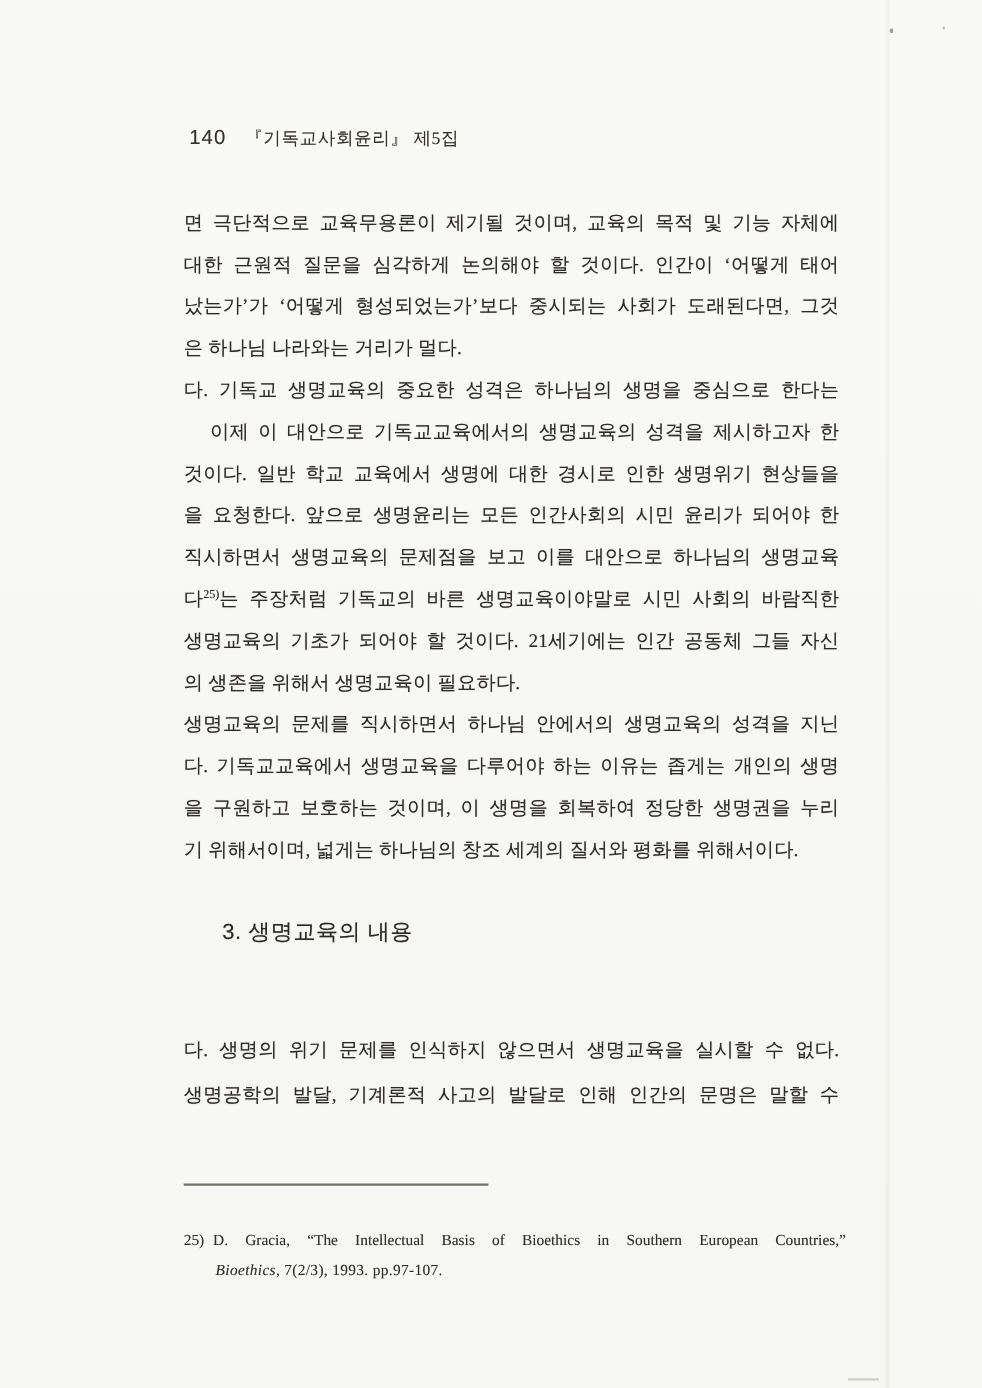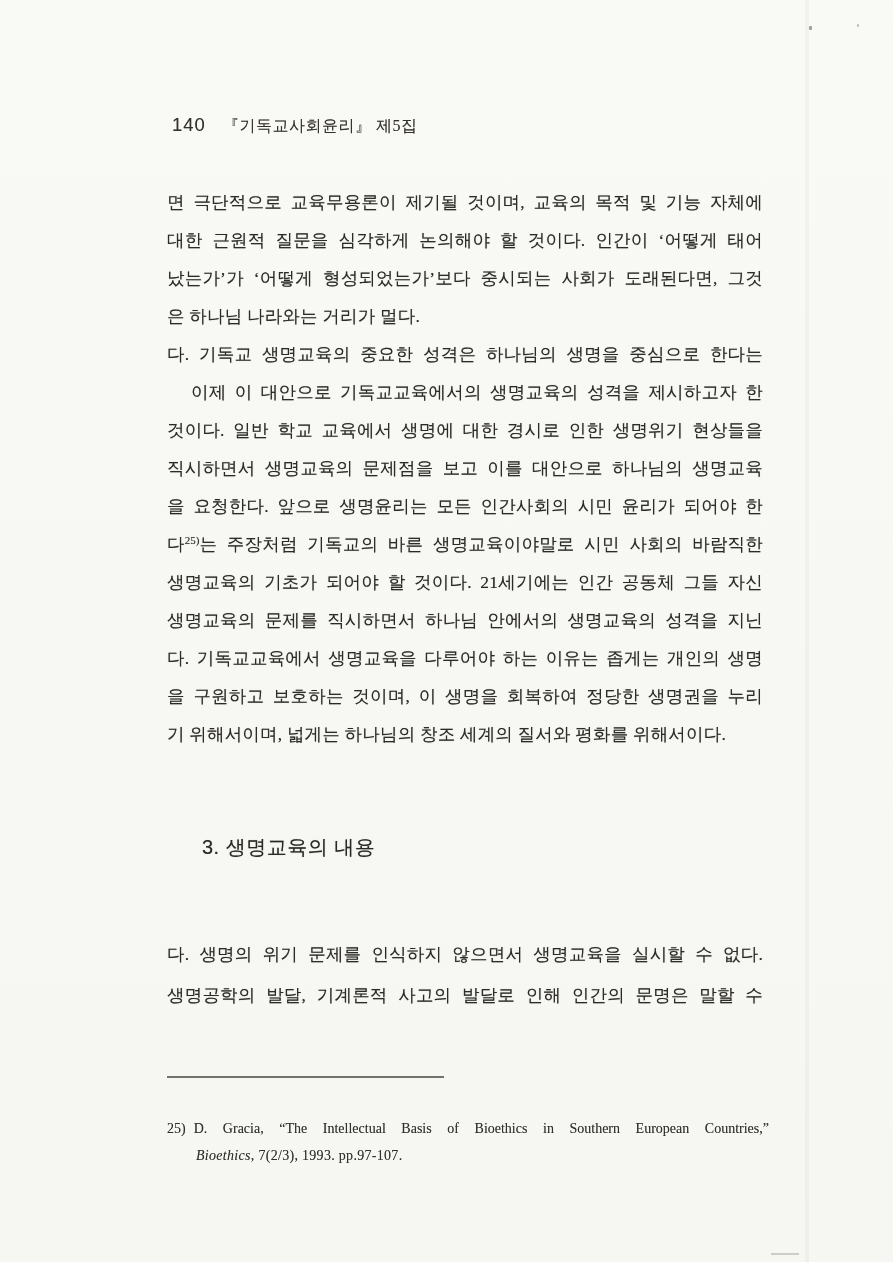--- a/index.html
+++ b/index.html
@@ -112,24 +112,25 @@
   </div>
 
   <div class="body-block">
     <div class="line">면 극단적으로 교육무용론이 제기될 것이며, 교육의 목적 및 기능 자체에</div>
     <div class="line">대한 근원적 질문을 심각하게 논의해야 할 것이다. 인간이 ‘어떻게 태어</div>
     <div class="line">났는가’가 ‘어떻게 형성되었는가’보다 중시되는 사회가 도래된다면, 그것</div>
     <div class="line para-end">은 하나님 나라와는 거리가 멀다.</div>
     <div class="line">다. 기독교 생명교육의 중요한 성격은 하나님의 생명을 중심으로 한다는</div>
     <div class="line indent">이제 이 대안으로 기독교교육에서의 생명교육의 성격을 제시하고자 한</div>
     <div class="line">것이다. 일반 학교 교육에서 생명에 대한 경시로 인한 생명위기 현상들을</div>
+    <div class="line">을 요청한다. 앞으로 생명윤리는 모든 인간사회의 시민 윤리가 되어야 한</div>
     <div class="line">직시하면서 생명교육의 문제점을 보고 이를 대안으로 하나님의 생명교육</div>
-    <div class="line">을 요청한다. 앞으로 생명윤리는 모든 인간사회의 시민 윤리가 되어야 한</div>
     <div class="line"><span>다</span><sup class="fn-ref">25)</sup><span>는 주장처럼 기독교의 바른 생명교육이야말로 시민 사회의 바람직한</span></div>
     <div class="line">생명교육의 기초가 되어야 할 것이다. 21세기에는 인간 공동체 그들 자신</div>
+    <div class="line para-end">의 생존을 위해서 생명교육이 필요하다.</div>
     <div class="line">생명교육의 문제를 직시하면서 하나님 안에서의 생명교육의 성격을 지닌</div>
     <div class="line">다. 기독교교육에서 생명교육을 다루어야 하는 이유는 좁게는 개인의 생명</div>
     <div class="line">을 구원하고 보호하는 것이며, 이 생명을 회복하여 정당한 생명권을 누리</div>
     <div class="line para-end">기 위해서이며, 넓게는 하나님의 창조 세계의 질서와 평화를 위해서이다.</div>
   </div>
 
   <div class="section-heading">3. 생명교육의 내용</div>
 
   <div class="section-block">
     <div class="line">다. 생명의 위기 문제를 인식하지 않으면서 생명교육을 실시할 수 없다.</div>

